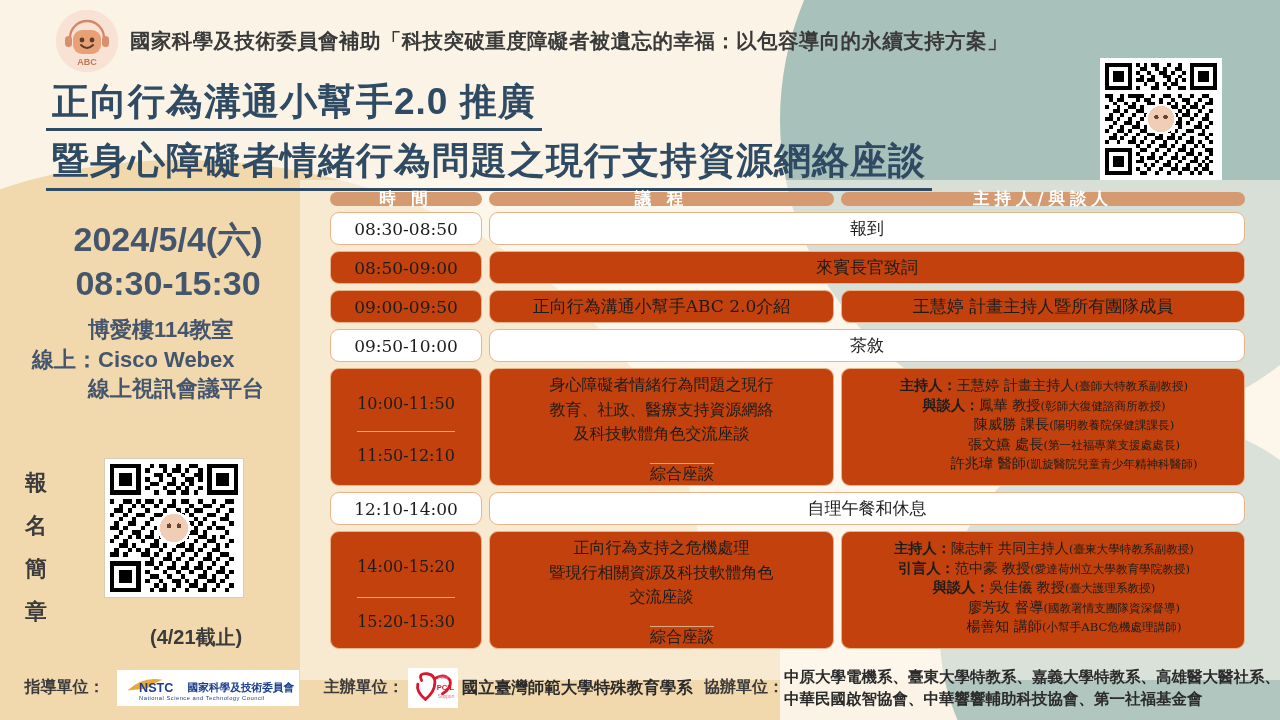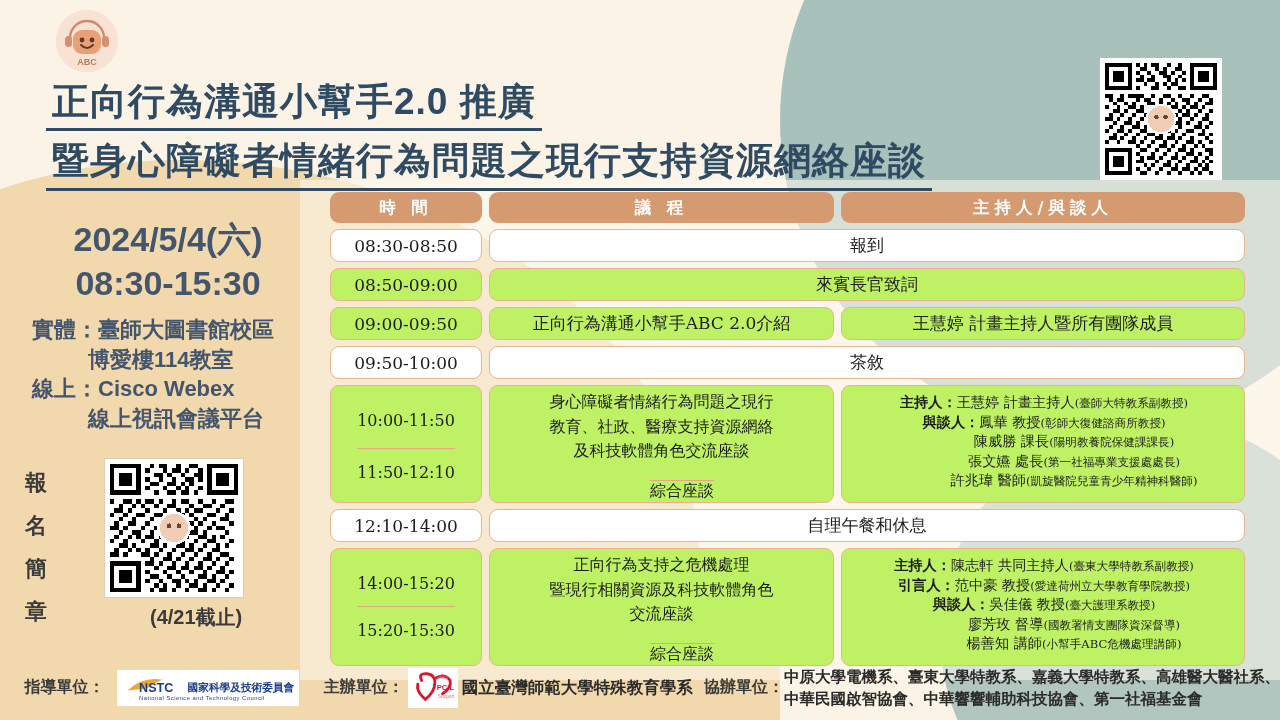--- a/index.html
+++ b/index.html
@@ -34,39 +34,39 @@
   
   .qr-top{position:absolute;left:1100px;top:58px;width:122px;height:122px;background:#fff;padding:5px;box-sizing:border-box;z-index:7;}
   .qr-bottom{position:absolute;left:104px;top:458px;width:140px;height:140px;background:#fff;padding:5px;box-sizing:border-box;z-index:7;border:1px solid #d8cdb8;}
 
   
   .left-col{position:absolute;left:18px;top:218px;width:300px;z-index:6;color:#3f5873;text-align:center;}
   .date-big{font-size:34px;font-weight:600;color:#44566d;line-height:1.28;}
   .venue{margin-top:10px;font-size:22px;font-weight:600;color:#44566d;line-height:1.35;text-align:left;padding-left:14px;}
   .venue .ind{display:block;padding-left:56px;}
   .signup-label{position:absolute;left:18px;top:462px;width:36px;font-size:22px;font-weight:700;color:#3b3b3b;line-height:1.95;text-align:center;z-index:8;}
-  .deadline{position:absolute;left:150px;top:604px;font-size:20px;font-weight:700;color:#3b3b3b;z-index:7;}
+  .deadline{position:absolute;left:150px;top:624px;font-size:20px;font-weight:700;color:#3b3b3b;z-index:7;}
 
   
   .sched{position:absolute;left:330px;top:192px;width:915px;z-index:6;}
   .srow{display:flex;gap:7px;margin-bottom:6px;align-items:stretch;}
   .cell{
     border-radius:9px;box-sizing:border-box;display:flex;align-items:center;justify-content:center;
     text-align:center;font-family:"DejaVu Serif","Liberation Serif",serif;
   }
   .hdr-cell{
-    background:#d59a70;color:#fff;font-size:16.5px;font-weight:700;height:31px;letter-spacing:5px;
+    background:#d59a70;color:#fff;font-size:16.5px;font-weight:700;height:14px;letter-spacing:5px;
   }
   .c-time{flex:0 0 152px;}
   .c-topic{flex:0 0 345px;}
   .c-people{flex:1 1 auto;}
   .c-wide{flex:1 1 auto;}
 
   .cell-white{background:#ffffff;border:1px solid #e8b48c;color:#1d1d1d;}
-  .cell-pink{background:#bef264;border:1px solid #e8b48c;color:#1d1d1d;}
+  .cell-pink{background:#c2410c;border:1px solid #e8b48c;color:#1d1d1d;}
   .h33{height:33px;font-size:17px;}
 
   .blk-time{flex:0 0 152px;display:flex;flex-direction:column;}
   .blk-time .t1{flex:1 1 auto;display:flex;align-items:center;justify-content:center;}
   .blk-time .t2{height:46px;display:flex;align-items:center;justify-content:center;border-top:1px solid #e0a97e;}
 
   .blk-topic{flex:0 0 345px;display:flex;flex-direction:column;gap:12px;}
   .blk-topic .p1{flex:1 1 auto;display:flex;align-items:center;justify-content:center;line-height:1.55;padding:4px 8px;}
   .blk-topic .p2{height:46px;display:flex;align-items:center;justify-content:center;border-top:1px solid #e0a97e;margin-left:41px;}
 
@@ -106,20 +106,21 @@
         <path d="M14 28 a17 17 0 0 1 34 0" stroke="#d2876a" stroke-width="2.4" fill="none"></path>
         <rect x="9" y="26" width="7" height="11" rx="3.5" fill="#d98e6d"></rect>
         <rect x="46" y="26" width="7" height="11" rx="3.5" fill="#d98e6d"></rect>
         <rect x="17" y="20" width="28" height="24" rx="9" fill="#e8a177"></rect>
         <circle cx="26" cy="30" r="2.4" fill="#5e3a28"></circle>
         <circle cx="36" cy="30" r="2.4" fill="#5e3a28"></circle>
         <path d="M25 35 q6 6 12 0" stroke="#5e3a28" stroke-width="2" fill="none" stroke-linecap="round"></path>
         <text x="31" y="55" font-size="9" font-family="Liberation Sans, sans-serif" fill="#c07a52" text-anchor="middle" font-weight="700">ABC</text>
       </svg>
     </div>
+    <div class="hdr-line">國家科學及技術委員會補助「科技突破重度障礙者被遺忘的幸福：以包容導向的永續支持方案」</div>
   </div>
 
   <div class="title-wrap">
     <div class="title-line">正向行為溝通小幫手2.0 推廣</div><br>
     <div class="title-line second">暨身心障礙者情緒行為問題之現行支持資源網絡座談</div>
   </div>
 
   <div class="qr-top">
     <svg viewBox="0 0 29 29" width="112" height="112" shape-rendering="crispEdges" aria-hidden="true">
       <rect width="29" height="29" fill="#fff"></rect>
@@ -338,21 +339,20 @@
       <circle cx="14.5" cy="14.5" r="3.4" fill="#f2cdb5"></circle>
       <circle cx="13.3" cy="14" r=".6" fill="#6b4330"></circle>
         <circle cx="15.7" cy="14" r=".6" fill="#6b4330"></circle>
     </svg>
   </div>
 
   <div class="left-col">
     <div class="date-big">2024/5/4(六)</div>
     <div class="date-big">08:30-15:30</div>
     <div class="venue">
-      <span>實體：臺師大圖書館校區</span>
       <span class="ind">博愛樓114教室</span>
       <span>線上：Cisco Webex</span>
       <span class="ind">線上視訊會議平台</span>
     </div>
   </div>
 
   <div class="signup-label">
     <div>報</div>
     <div>名</div>
     <div>簡</div>
@@ -633,21 +633,21 @@
         </div>
       </div>
     </div>
 
     <div class="srow">
       <div class="cell cell-white c-time h33">12:10-14:00</div>
       <div class="cell cell-white c-wide h33">自理午餐和休息</div>
     </div>
 
     <div class="srow" style="height:118px;">
-      <div class="cell cell-pink blk-time" style="padding:12px;">
+      <div class="cell cell-pink blk-time" style="padding:4px;">
         <div class="t1">14:00-15:20</div>
         <div class="t2">15:20-15:30</div>
       </div>
       <div class="cell cell-pink blk-topic" style="padding:0;">
         <div class="p1" style="white-space:pre-line;">正向行為支持之危機處理
 暨現行相關資源及科技軟體角色
 交流座談</div>
         <div class="p2">綜合座談</div>
       </div>
       <div class="cell cell-pink c-people" style="align-items:flex-start;">

